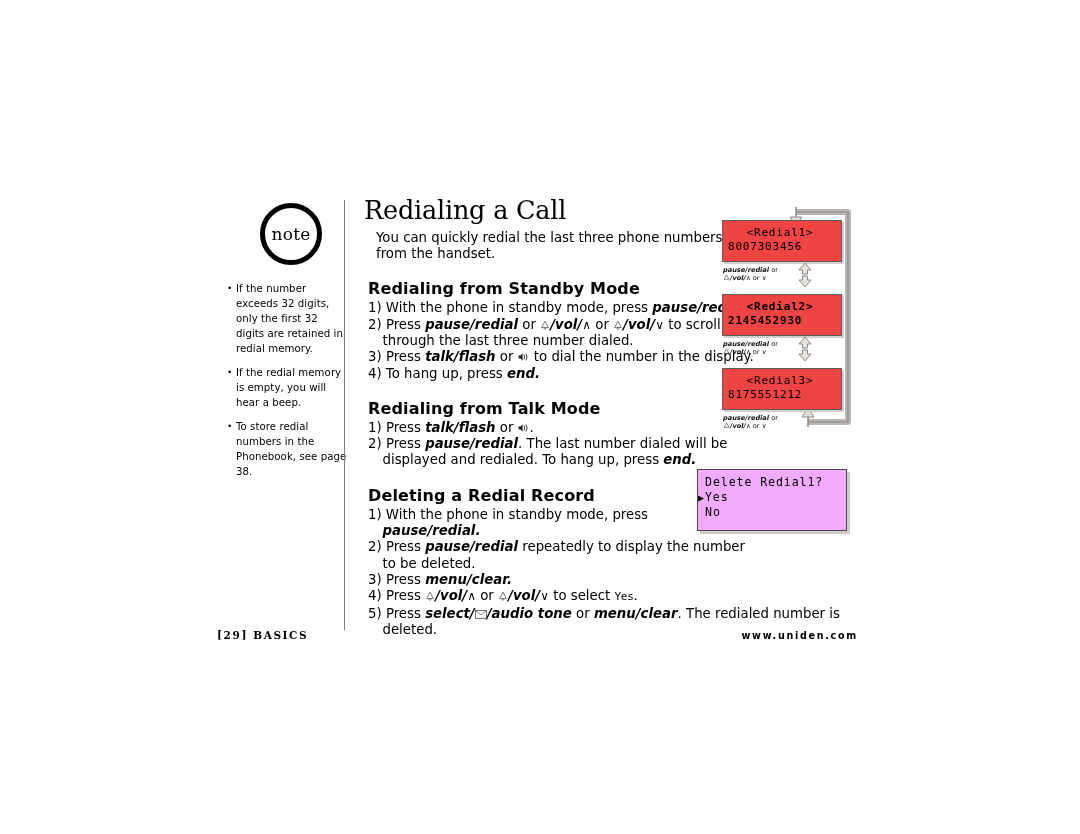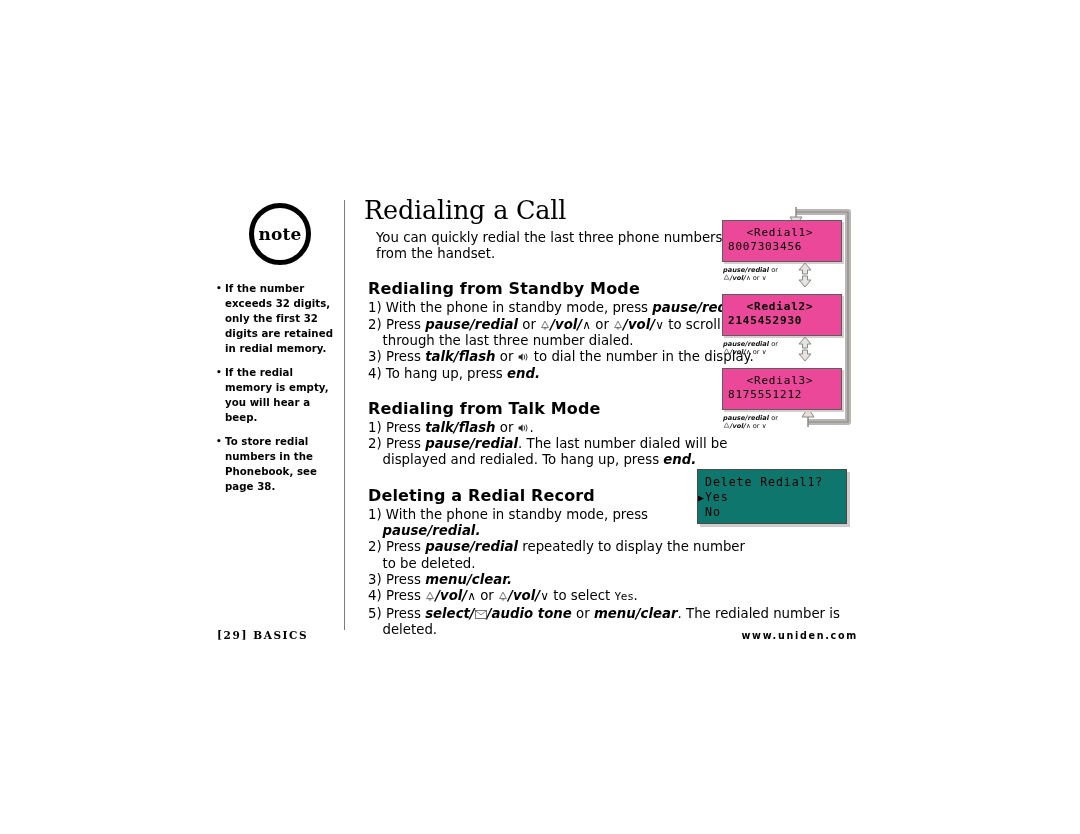--- a/index.html
+++ b/index.html
@@ -18,24 +18,23 @@
   .page {
     position: absolute;
     left: 0; top: 0;
     width: 1080px;
     height: 834px;
   }
 
   
   #note-sidebar {
     position: absolute;
-    left: 216px;
+    left: 227px;
     top: 203px;
     width: 122px;
-    font-weight: bold;
   }
   #note-badge {
     width: 62px;
     height: 62px;
     border: 5px solid #000;
     border-radius: 50%;
     margin: 0 0 0 33px;
     display: flex;
     align-items: center;
     justify-content: center;
@@ -163,21 +162,21 @@
     top: 204px;
     width: 140px;
     height: 232px;
   }
   .lcd-screen {
     position: absolute;
     left: 6px;
     width: 120px;
     height: 42px;
     border: 1px solid #5d5d5d;
-    background: #ec4899;
+    background: #ef4444;
     box-sizing: border-box;
     box-shadow: 2px 2px 0 #d2cfcc;
   }
   .lcd-line {
     font-family: "DejaVu Sans Mono", monospace;
     font-size: 11px;
     line-height: 14px;
     letter-spacing: 0.8px;
     color: #000;
     padding-left: 5px;
@@ -218,23 +217,23 @@
     width: 140px; height: 232px;
     overflow: visible;
   }
 
   
   #delete-dialog {
     position: absolute;
     left: 697px;
     top: 469px;
     width: 150px;
-    height: 55px;
+    height: 62px;
     border: 1px solid #4a4a4a;
-    background: #0f766e;
+    background: #f0abfc;
     box-sizing: border-box;
     box-shadow: 3px 3px 0 #cfcccb;
   }
   #delete-dialog .dlg-line {
     font-family: "DejaVu Sans Mono", monospace;
     font-size: 11.6px;
     line-height: 15px;
     letter-spacing: 0.9px;
     padding-left: 7px;
   }

